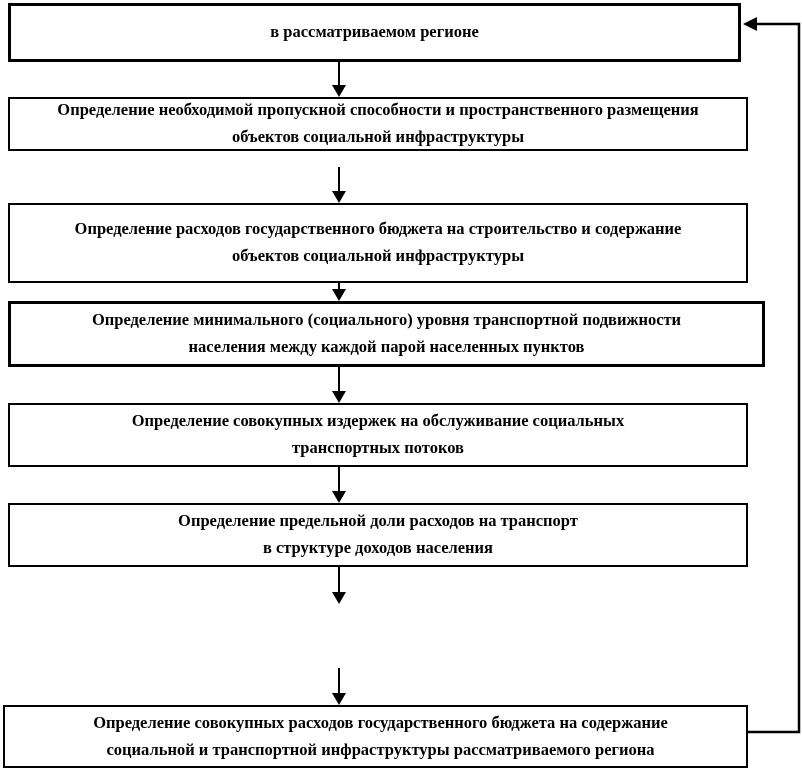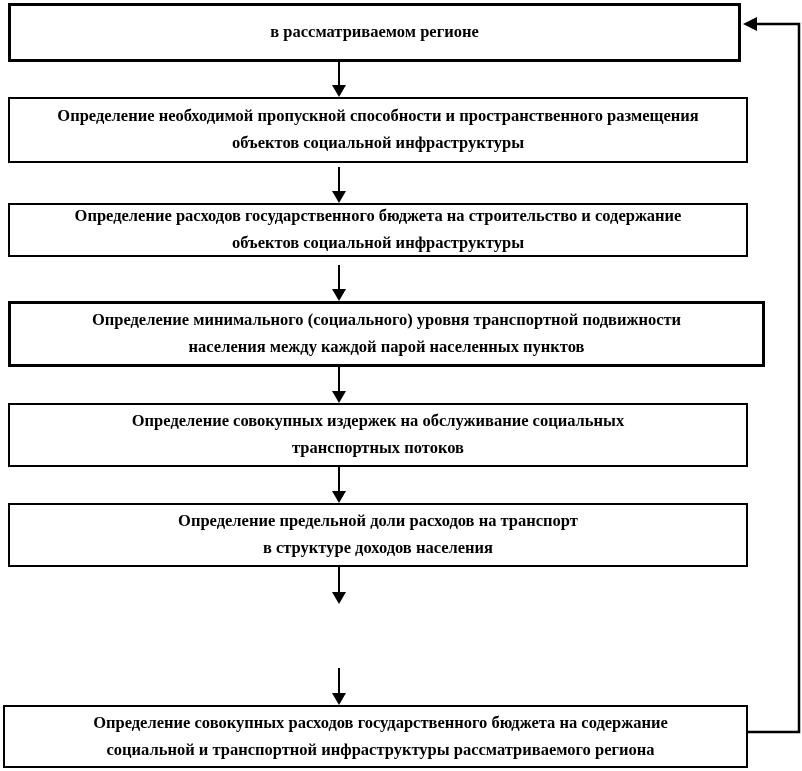--- a/index.html
+++ b/index.html
@@ -34,22 +34,22 @@
     text-align: center;
     color: #000000;
     font-weight: bold;
     font-size: 16.5px;
     line-height: 1.62;
     padding: 2px 10px;
   }
   .box span { display: block; white-space: nowrap; }
 
   .box1 { left: 8px;  top: 3px;   width: 733px; height: 59px; border-width: 3px; }
-  .box2 { left: 8px;  top: 97px;  width: 740px; height: 66px; }
-  .box3 { left: 8px;  top: 203px; width: 740px; height: 54px; }
+  .box2 { left: 8px;  top: 97px;  width: 740px; height: 54px; }
+  .box3 { left: 8px;  top: 203px; width: 740px; height: 80px; }
   .box4 { left: 8px;  top: 301px; width: 757px; height: 66px; border-width: 3px; }
   .box5 { left: 8px;  top: 403px; width: 740px; height: 64px; }
   .box6 { left: 8px;  top: 503px; width: 740px; height: 64px; }
   .box7 { left: 8px;  top: 604px; width: 740px; height: 64px; border-width: 3px; }
   .box8 { left: 3px;  top: 705px; width: 745px; height: 63px; padding-left: 20px; }
 </style>
 </head>
 <body>
 
 <div class="canvas">

